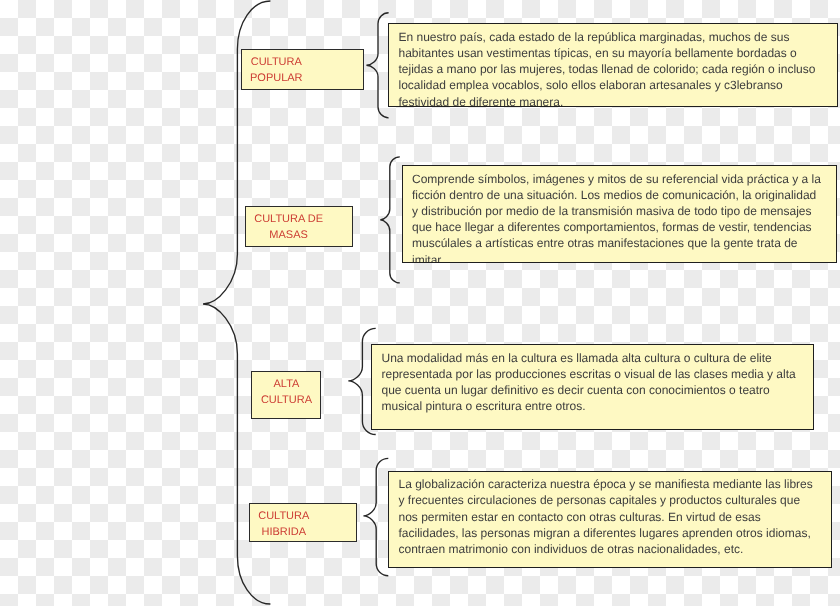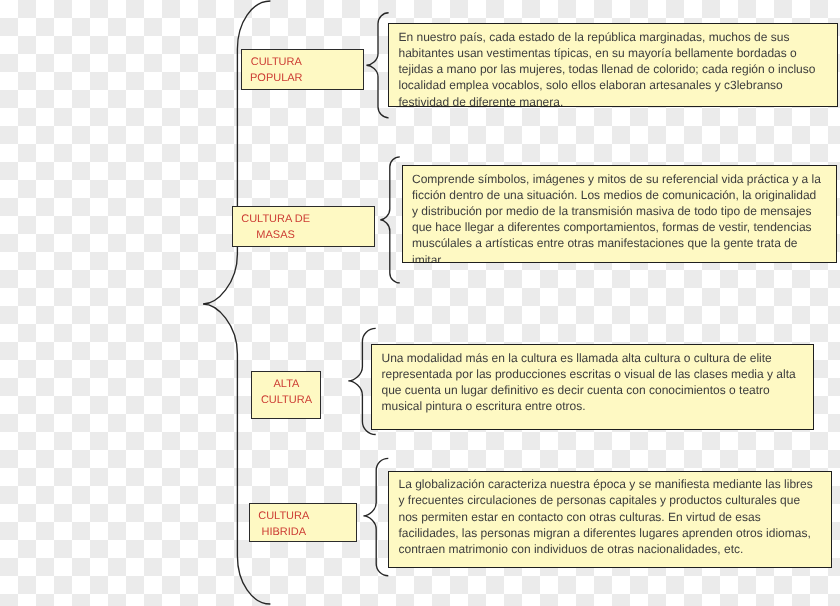--- a/index.html
+++ b/index.html
@@ -33,21 +33,21 @@
 
 
   <div class="box lblbox" style="left:240.7px;top:48.7px;width:123.4px;height:41.2px">
     <div class="lbl" style="left:8.3px;top:4.4px">CULTURA
 POPULAR</div>
   </div>
   <div class="box desc" style="left:388px;top:23.1px;width:450px;height:84px">
       <span style="display:block;width:425px">En nuestro país, cada estado de la república marginadas, muchos de sus habitantes usan vestimentas típicas, en su mayoría bellamente bordadas o tejidas a mano por las mujeres, todas llenad de colorido; cada región o incluso localidad emplea vocablos, solo ellos elaboran artesanales y c3lebranso festividad de diferente manera.</span>
     </div>
 
-  <div class="box lblbox" style="left:232px;top:206.1px;width:143px;height:40.7px">
+  <div class="box lblbox" style="left:245px;top:206.1px;width:108px;height:40.7px">
     <div class="lbl" style="left:8.2px;top:4.0px">CULTURA DE
 MASAS</div>
   </div>
   <div class="box desc" style="left:401.5px;top:165px;width:435px;height:98px">
       <span style="display:block;width:413px"> Comprende símbolos, imágenes y mitos de su referencial vida práctica y a la ficción dentro de una situación. Los medios de comunicación, la originalidad y distribución por medio de la transmisión masiva de todo tipo de mensajes que hace llegar a diferentes comportamientos, formas de vestir, tendencias muscúlales a artísticas entre otras manifestaciones que la gente trata de imitar.</span>
     </div>
 
   <div class="box lblbox" style="left:251px;top:370.9px;width:70px;height:48.6px">
     <div class="lbl" style="left:8.9px;top:4.0px;line-height:16.2px">ALTA
 CULTURA</div>

